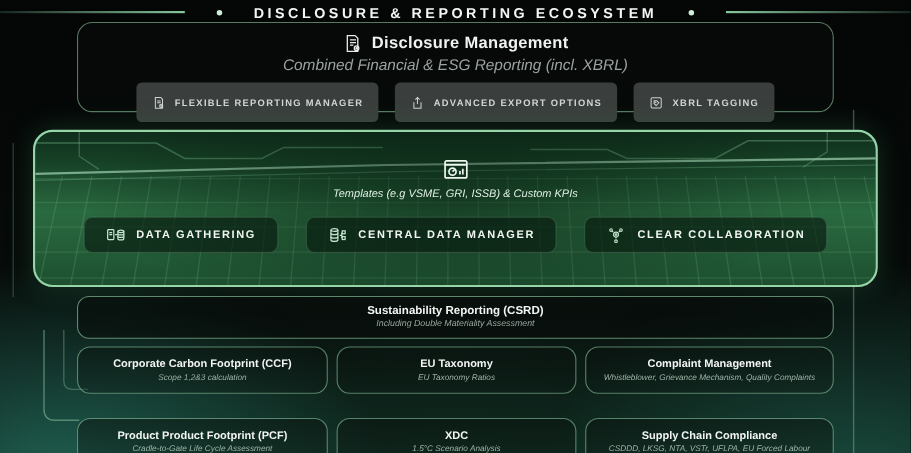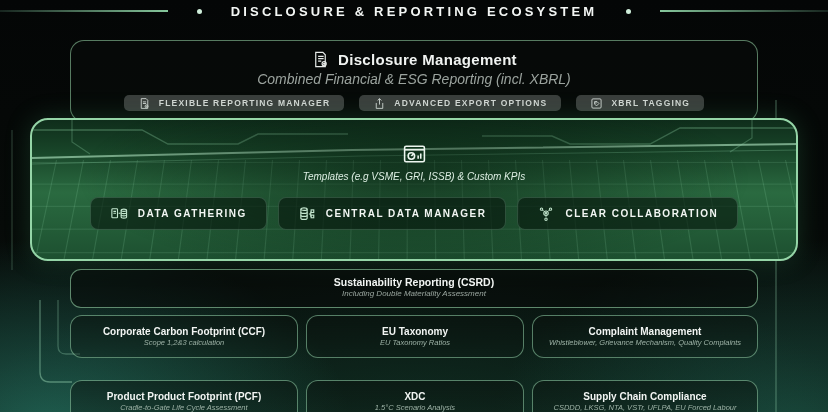--- a/index.html
+++ b/index.html
@@ -17,30 +17,30 @@
   .header{position:absolute;left:0;top:2px;width:828px;height:18px;display:flex;align-items:center;gap:20px;}
   .hline{flex:1;height:2px;}
   .hline.left{background:linear-gradient(90deg,rgba(100,160,130,0.2),#86c79c);}
   .hline.right{background:linear-gradient(270deg,rgba(100,160,130,0.2),#86c79c);}
   .hdot{width:5px;height:5px;border-radius:50%;background:#cfeeda;margin:0 9px;flex:0 0 auto;}
   .htitle{color:#f3f6f4;font-size:13px;font-weight:700;letter-spacing:3.2px;white-space:nowrap;}
   
   .deco{position:absolute;left:0;top:0;pointer-events:none;}
   
   .panel-disclosure{
-    position:absolute;left:70px;top:40px;width:688px;height:82px;box-sizing:border-box;
+    position:absolute;left:70px;top:20px;width:688px;height:82px;box-sizing:border-box;
     border:1px solid rgba(154,216,171,0.55);border-radius:14px;
     background:rgba(8,11,9,0.62);text-align:center;
   }
   .dm-titlerow{display:flex;justify-content:center;align-items:center;gap:8px;margin-top:9px;}
   .dm-title{color:#f0f3f1;font-size:15px;font-weight:700;letter-spacing:0.3px;}
   .dm-sub{color:#9ba39e;font-size:14px;font-style:italic;margin-top:2px;}
   .dm-btnrow{display:flex;justify-content:center;gap:15px;margin-top:8px;}
   .gbtn{
-    display:flex;align-items:center;gap:8px;height:16px;padding:0 14px;border-radius:5px;
+    display:flex;align-items:center;gap:8px;height:36px;padding:0 14px;border-radius:5px;
     background:#3a3e3c;color:#d2d6d3;font-size:8.5px;font-weight:700;letter-spacing:1.2px;white-space:nowrap;
   }
   .gbtn svg{color:#cfd4d1;}
   
   .panel-cockpit{
     position:absolute;left:30px;top:118px;width:768px;height:143px;box-sizing:border-box;
     border:2px solid #95d5a7;border-radius:18px;overflow:hidden;
     background:linear-gradient(180deg,#0f2d1b 0%,#174227 20%,#2a6a40 52%,#1d5030 100%);
     box-shadow:0 0 26px rgba(70,170,110,0.22);
   }
@@ -49,21 +49,21 @@
     background:
       repeating-linear-gradient(90deg,rgba(150,225,178,0.17) 0 1px,transparent 1px 27px),
       repeating-linear-gradient(0deg,rgba(150,225,178,0.14) 0 1px,transparent 1px 22px);
     transform:perspective(420px) rotateX(14deg);transform-origin:top center;
   }
   .ck-vignette{position:absolute;inset:0;background:radial-gradient(430px 130px at 50% 42%,rgba(4,18,9,0.50),transparent 78%);}
   .ck-content{position:relative;z-index:2;text-align:center;}
   .ck-titlerow{display:flex;justify-content:center;align-items:center;gap:10px;margin-top:22px;}
   .ck-title{color:#ffffff;font-size:20px;font-weight:700;letter-spacing:0.3px;}
   .ck-sub{color:#ddeee3;font-size:10px;font-style:italic;margin-top:4px;}
-  .ck-btnrow{display:flex;justify-content:center;gap:11px;margin-top:15px;}
+  .ck-btnrow{display:flex;justify-content:center;gap:25px;margin-top:15px;}
   .cbtn{
     display:flex;align-items:center;gap:10px;height:33px;padding:0 19px;border-radius:8px;
     background:rgba(7,23,13,0.62);border:1px solid rgba(160,225,185,0.22);
     color:#f2f6f3;font-size:10px;font-weight:700;letter-spacing:1.5px;white-space:nowrap;box-sizing:border-box;
   }
   .cbtn svg{color:#c4e7cf;}
   
   .panel-csrd{
     position:absolute;left:70px;top:269px;width:688px;height:39px;box-sizing:border-box;
     border:1px solid rgba(154,216,171,0.60);border-radius:11px;

